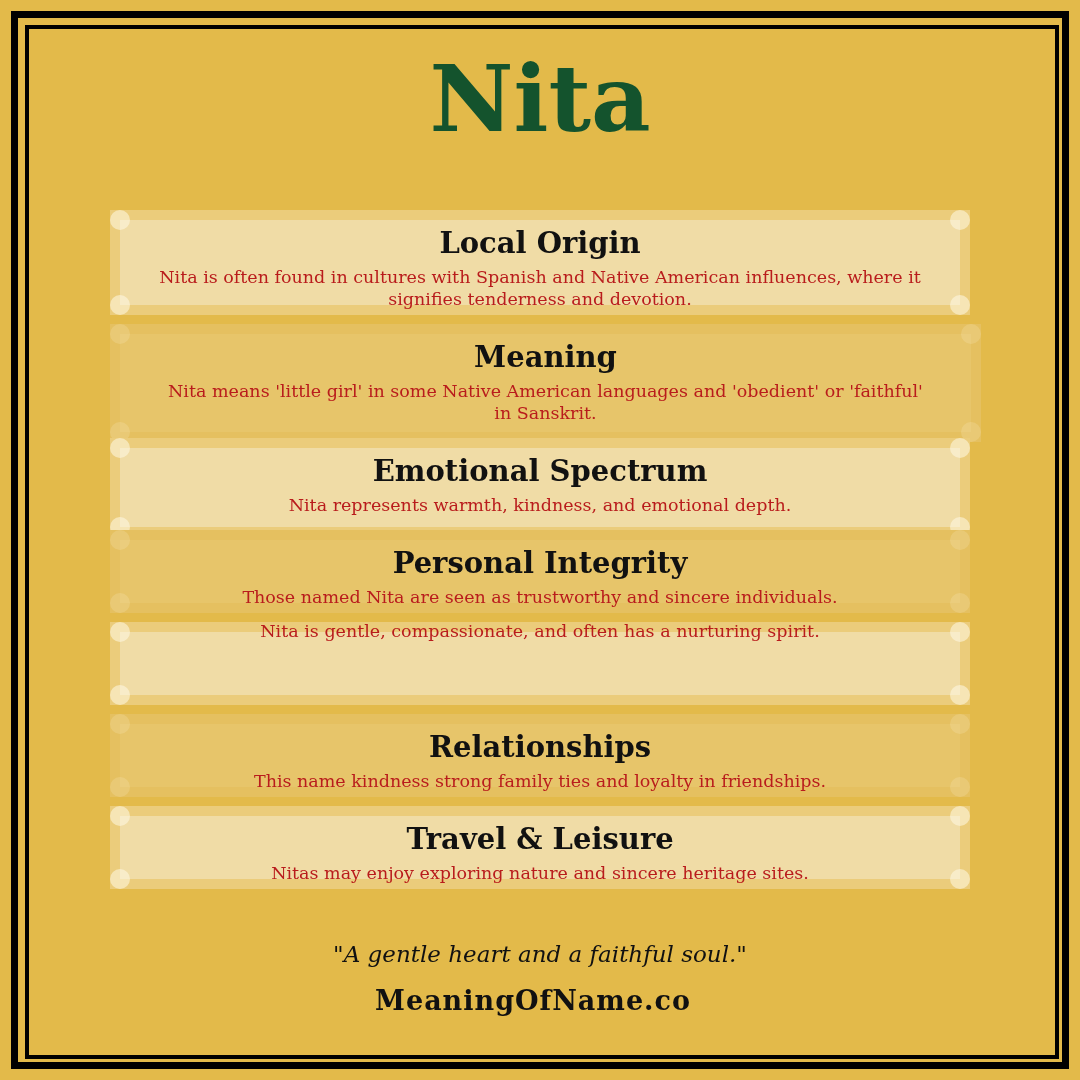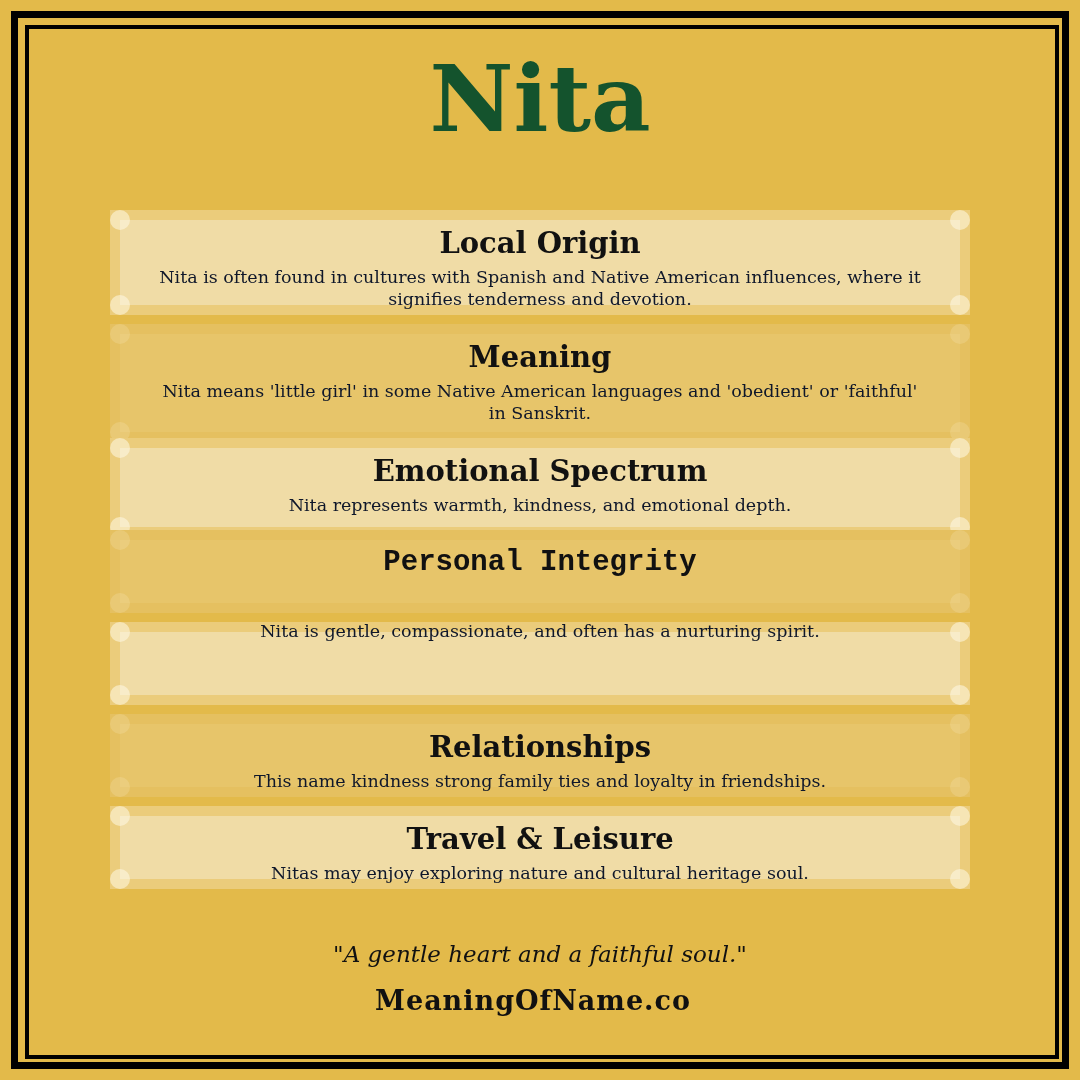--- a/index.html
+++ b/index.html
@@ -52,21 +52,21 @@
     .card .dot.br { right: 0; bottom: 0; }
     .card .content {
       position: absolute; left: 20px; right: 20px; top: 4px;
       text-align: center;
     }
     .card h2 {
       margin: 12px; font-size: 29px; font-weight: bold; line-height: 34px;
       color: #111;
     }
     .card p {
-      margin: -6px 0 0 0; font-size: 17.5px; line-height: 22px; color: #0f172a;
+      margin: -6px 0 0 0; font-size: 17.5px; line-height: 22px; color: #b91c1c;
     }
     .quote {
       position: absolute; left: 0; top: 938px; width: 1080px; text-align: center;
       font-style: italic; font-size: 23px; line-height: 32px; color: #111;
     }
     .site {
       position: absolute; left: 0; top: 984px; width: 1066px; text-align: center;
       font-weight: bold; font-size: 27px; line-height: 34px; color: #111;
       letter-spacing: 1px;
     }
@@ -85,21 +85,21 @@
   <div class="dot tl"></div>
   <div class="dot tr"></div>
   <div class="dot bl"></div>
   <div class="dot br"></div>
   <div class="content">
     <h2>Local Origin</h2>
     <p>Nita is often found in cultures with Spanish and Native American influences, where it signifies tenderness and devotion.</p>
   </div>
 </div>
 
-<div class="card dim" style="top:324px;height:118px;">
+<div class="card dim" style="top:324px;height:118px;padding-left:11px;">
   <div class="band"></div>
   <div class="inner"></div>
   <div class="dot tl"></div>
   <div class="dot tr"></div>
   <div class="dot bl"></div>
   <div class="dot br"></div>
   <div class="content">
     <h2>Meaning</h2>
     <p style="padding:0 30px;">Nita means 'little girl' in some Native American languages and 'obedient' or 'faithful' in Sanskrit.</p>
   </div>
@@ -111,29 +111,30 @@
   <div class="dot tl"></div>
   <div class="dot tr"></div>
   <div class="dot bl"></div>
   <div class="dot br"></div>
   <div class="content">
     <h2>Emotional Spectrum</h2>
     <p>Nita represents warmth, kindness, and emotional depth.</p>
   </div>
 </div>
 
-<div class="card dim" style="top:530px;height:83px;font-family:Liberation Mono, monospace;">
+<div class="card dim" style="top:530px;height:83px;">
   <div class="band"></div>
   <div class="inner"></div>
   <div class="dot tl"></div>
   <div class="dot tr"></div>
   <div class="dot bl"></div>
   <div class="dot br"></div>
   <div class="content">
     <h2>Personal Integrity</h2>
+    <p>Those named Nita are seen as trustworthy and sincere individuals.</p>
   </div>
 </div>
 
 <div class="card light" style="top:622px;height:83px;">
   <div class="band"></div>
   <div class="inner"></div>
   <div class="dot tl"></div>
   <div class="dot tr"></div>
   <div class="dot bl"></div>
   <div class="dot br"></div>
@@ -157,18 +158,18 @@
 
 <div class="card light" style="top:806px;height:83px;">
   <div class="band"></div>
   <div class="inner"></div>
   <div class="dot tl"></div>
   <div class="dot tr"></div>
   <div class="dot bl"></div>
   <div class="dot br"></div>
   <div class="content">
     <h2>Travel &amp; Leisure</h2>
-    <p>Nitas may enjoy exploring nature and cultural heritage soul.</p>
+    <p>Nitas may enjoy exploring nature and sincere heritage sites.</p>
   </div>
 </div>
 
 <div class="quote">"A gentle heart and a faithful soul."</div>
 <div class="site">MeaningOfName.co</div>
 
 </body></html>

